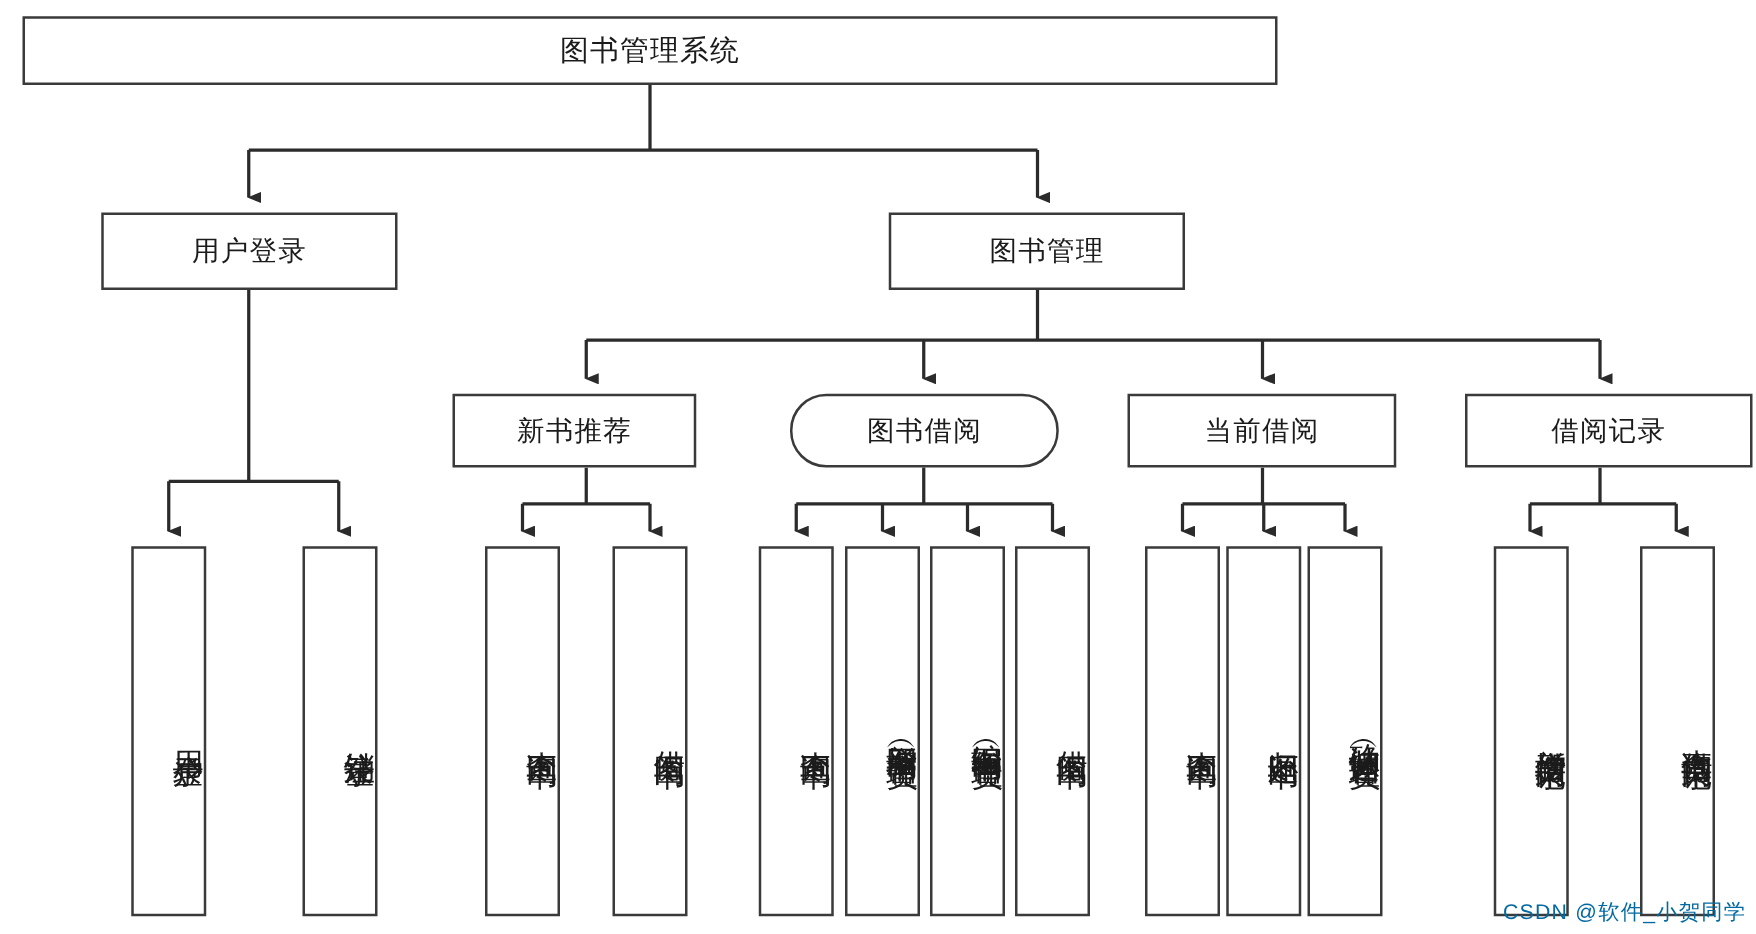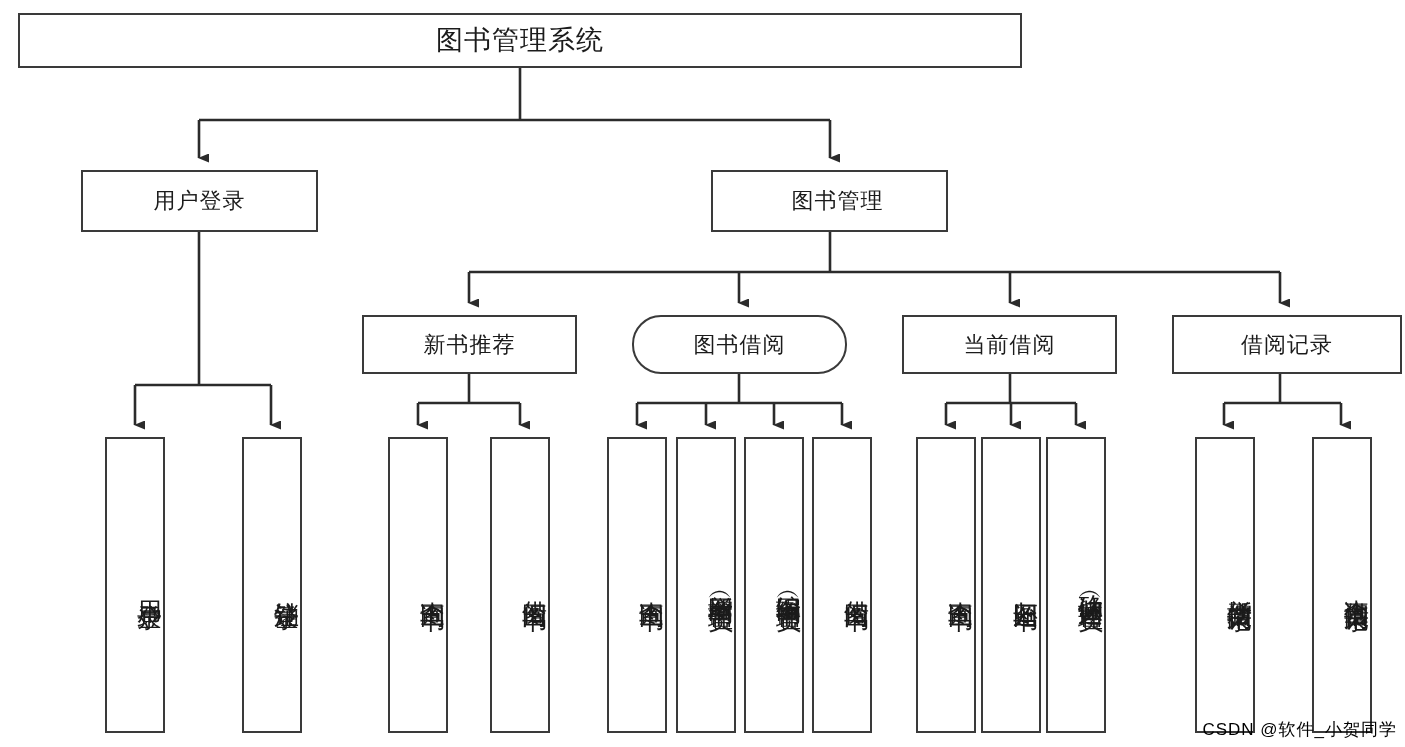--- a/index.html
+++ b/index.html
@@ -30,21 +30,21 @@
     display:flex;
     align-items:center;
     justify-content:center;
     color:#1b1b1b;
   }
   .node.h{
     font-size:22px;
     letter-spacing:1px;
     line-height:1;
   }
-  .node.root{ font-size:27px; }
+  .node.root{ font-size:23px; }
   .node.v{
     writing-mode:vertical-rl;
     text-orientation:upright;
     font-size:25px;
     line-height:1.08;
     letter-spacing:2px;
     padding-top:6px;
     padding-bottom:6px;
     align-items:flex-start;
     justify-content:center;
@@ -57,21 +57,21 @@
     display:block;
     writing-mode:vertical-rl;
     text-orientation:upright;
     white-space:nowrap;
   }
   .watermark{
     position:absolute;
     right:8px;
     bottom:6px;
     font-size:17px;
-    color:#000000;
+    color:#0369a1;
     letter-spacing:1px;
     white-space:nowrap;
     user-select:none;
   }
 </style>
 </head>
 <body>
 
 <div id="canvas">
 
@@ -129,21 +129,21 @@
     <span>图书管理系统</span>
   </div>
 
   <div class="node h" style="left:81px; top:170px; width:237px; height:62px;">
     <span>用户登录</span>
   </div>
   <div class="node h" style="left:711px; top:170px; width:237px; height:62px;padding-left:16px;">
     <span>图书管理</span>
   </div>
 
-  <div class="node h" style="left:362px; top:315px; width:215px; height:59px;">
+  <div class="node h" style="left:362px; top:315px; width:195px; height:59px;">
     <span>新书推荐</span>
   </div>
   <div class="node h" style="left:632px; top:315px; width:215px; height:59px;border-radius:29px;">
     <span>图书借阅</span>
   </div>
   <div class="node h" style="left:902px; top:315px; width:215px; height:59px;">
     <span>当前借阅</span>
   </div>
   <div class="node h" style="left:1172px; top:315px; width:230px; height:59px;">
     <span>借阅记录</span>

